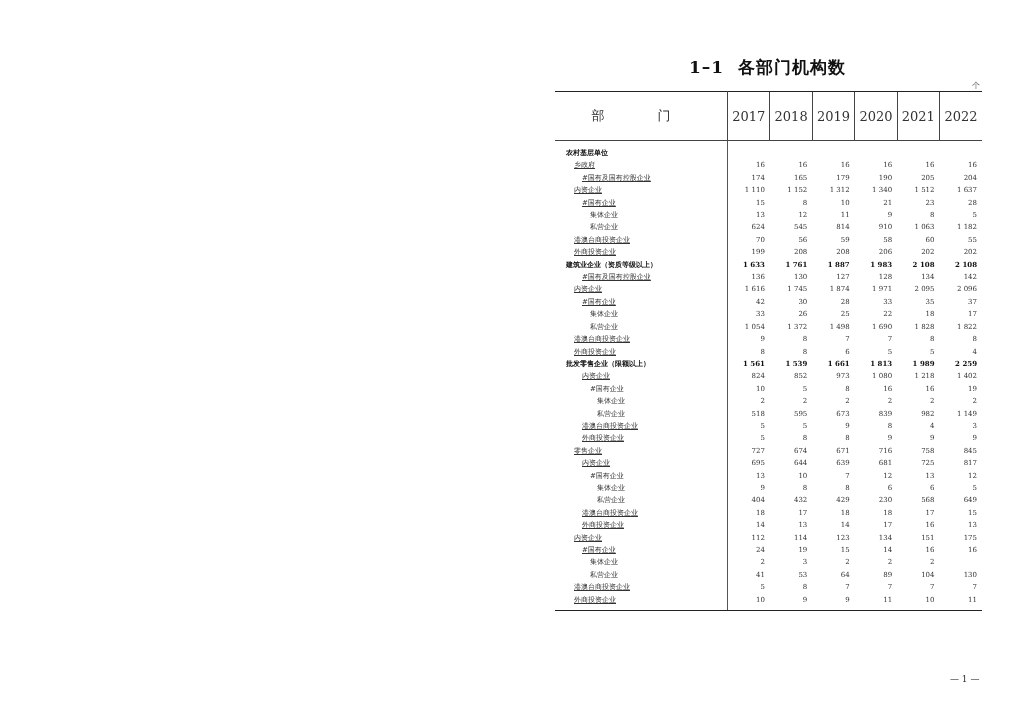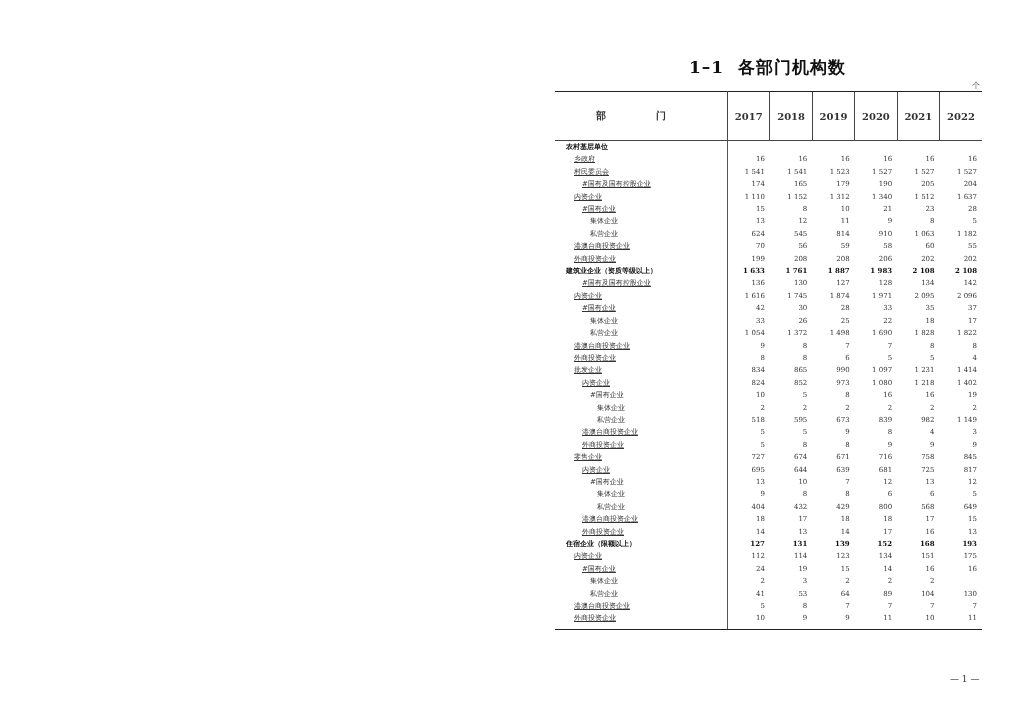--- a/index.html
+++ b/index.html
@@ -4,30 +4,30 @@
 <style>
   html, body { margin:0; padding:0; background:#ffffff; }
   body { width:1024px; height:724px; position:relative; overflow:hidden;
          font-family:"DejaVu Serif","Liberation Serif",serif; color:#222; }
   .title { position:absolute; left:600px; width:335px; top:56px; text-align:center;
            font-size:17px; font-weight:bold; letter-spacing:1px; color:#111; }
   .title .num { margin-right:14px; }
   .unit { position:absolute; left:972px; top:80px; font-size:8px; color:#666; }
   .table-wrap { position:absolute; left:555px; top:91px; width:427px; }
   table { border-collapse:collapse; width:427px; table-layout:fixed; }
-  thead th { height:46px; font-weight:bold; font-size:10px; color:#333;
+  thead th { height:46px; font-weight:normal; font-size:13px; color:#333;
              border-top:1.5px solid #222; border-bottom:1px solid #444; }
   thead th.dept { width:170px; letter-spacing:20px; border-right:1px solid #444; }
   thead th.yr { border-left:1px solid #444; }
   thead th.yr:first-of-type { border-left:none; }
   tbody td { font-size:7px; height:12.4px; line-height:12.4px; padding:0; white-space:nowrap; }
   tbody td.label { border-right:1px solid #555; color:#333; }
   tbody td.val { text-align:right; padding-right:5px; color:#333; }
   tbody tr.bold td { font-weight:bold; color:#111; }
-  tbody tr.first td { }
+  tbody tr.first td { padding-top:6px; }
   tbody tr.last td { border-bottom:1.5px solid #222; padding-bottom:4px; }
   .indent-0 { padding-left:11px !important; }
   .indent-1 { padding-left:19px !important;text-decoration:underline; }
   .indent-2 { padding-left:27px !important;text-decoration:underline; }
   .indent-3 { padding-left:35px !important; }
   .indent-4 { padding-left:42px !important; }
   .page-num { position:absolute; left:950px; top:674px; font-size:9px; color:#333; }
 </style>
 </head>
 <body>
@@ -63,29 +63,20 @@
         <tr class="">
           <td class="label indent-1">乡政府</td>
           <td class="val">16</td>
           <td class="val">16</td>
           <td class="val">16</td>
           <td class="val">16</td>
           <td class="val">16</td>
           <td class="val">16</td>
         </tr>
         <tr class="">
-          <td class="label indent-1">村民委员会</td>
-          <td class="val">1 541</td>
-          <td class="val">1 541</td>
-          <td class="val">1 523</td>
-          <td class="val">1 527</td>
-          <td class="val">1 527</td>
-          <td class="val">1 527</td>
-        </tr>
-        <tr class="">
           <td class="label indent-2">#国有及国有控股企业</td>
           <td class="val">174</td>
           <td class="val">165</td>
           <td class="val">179</td>
           <td class="val">190</td>
           <td class="val">205</td>
           <td class="val">204</td>
         </tr>
         <tr class="">
           <td class="label indent-1">内资企业</td>
@@ -206,28 +197,28 @@
         </tr>
         <tr class="">
           <td class="label indent-1">外商投资企业</td>
           <td class="val">8</td>
           <td class="val">8</td>
           <td class="val">6</td>
           <td class="val">5</td>
           <td class="val">5</td>
           <td class="val">4</td>
         </tr>
-        <tr class="">
-          <td class="label indent-1">批发企业</td>
-          <td class="val">834</td>
-          <td class="val">865</td>
-          <td class="val">990</td>
-          <td class="val">1 097</td>
-          <td class="val">1 231</td>
-          <td class="val">1 414</td>
+        <tr class="bold">
+          <td class="label indent-0">批发零售企业（限额以上）</td>
+          <td class="val">1 561</td>
+          <td class="val">1 539</td>
+          <td class="val">1 661</td>
+          <td class="val">1 813</td>
+          <td class="val">1 989</td>
+          <td class="val">2 259</td>
         </tr>
         <tr class="">
           <td class="label indent-2">内资企业</td>
           <td class="val">824</td>
           <td class="val">852</td>
           <td class="val">973</td>
           <td class="val">1 080</td>
           <td class="val">1 218</td>
           <td class="val">1 402</td>
         </tr>
@@ -310,21 +301,21 @@
           <td class="val">8</td>
           <td class="val">6</td>
           <td class="val">6</td>
           <td class="val">5</td>
         </tr>
         <tr class="">
           <td class="label indent-4">私营企业</td>
           <td class="val">404</td>
           <td class="val">432</td>
           <td class="val">429</td>
-          <td class="val">800</td>
+          <td class="val">230</td>
           <td class="val">568</td>
           <td class="val">649</td>
         </tr>
         <tr class="">
           <td class="label indent-2">港澳台商投资企业</td>
           <td class="val">18</td>
           <td class="val">17</td>
           <td class="val">18</td>
           <td class="val">18</td>
           <td class="val">17</td>
@@ -332,29 +323,20 @@
         </tr>
         <tr class="">
           <td class="label indent-2">外商投资企业</td>
           <td class="val">14</td>
           <td class="val">13</td>
           <td class="val">14</td>
           <td class="val">17</td>
           <td class="val">16</td>
           <td class="val">13</td>
         </tr>
-        <tr class="bold">
-          <td class="label indent-0">住宿企业（限额以上）</td>
-          <td class="val">127</td>
-          <td class="val">131</td>
-          <td class="val">139</td>
-          <td class="val">152</td>
-          <td class="val">168</td>
-          <td class="val">193</td>
-        </tr>
         <tr class="">
           <td class="label indent-1">内资企业</td>
           <td class="val">112</td>
           <td class="val">114</td>
           <td class="val">123</td>
           <td class="val">134</td>
           <td class="val">151</td>
           <td class="val">175</td>
         </tr>
         <tr class="">

